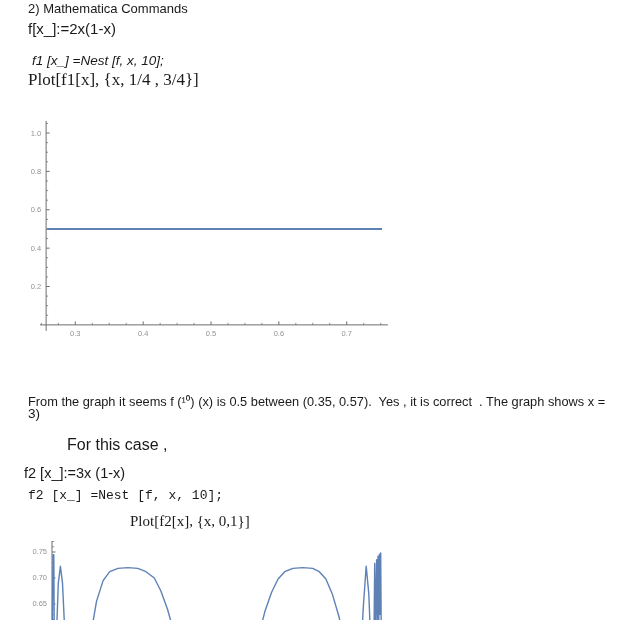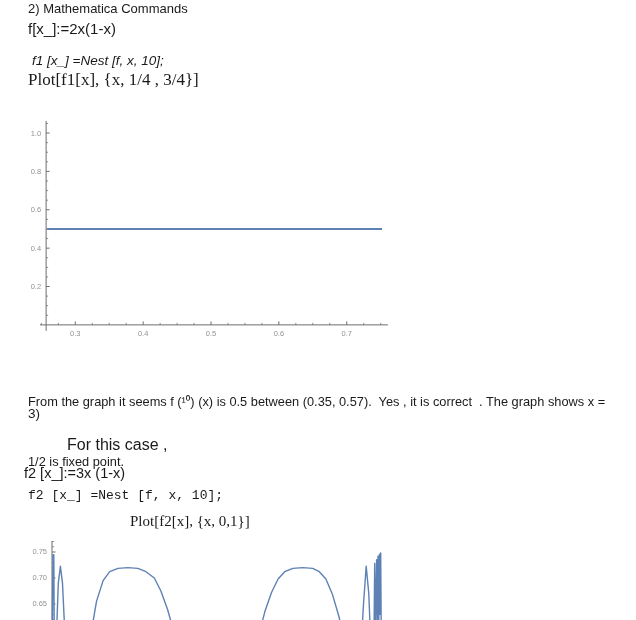--- a/index.html
+++ b/index.html
@@ -85,21 +85,20 @@
     <text x="17.12185333819775" y="97.2741935483871" text-anchor="end" fill="#929292" font-size="7.5px" font-family="&quot;Liberation Sans&quot;,sans-serif">0.6</text>
     <line x1="22.12185333819775" y1="56.40407470288625" x2="25.62185333819775" y2="56.40407470288625" stroke="#6e6e6e" stroke-width="1"></line>
     <text x="17.12185333819775" y="58.90407470288625" text-anchor="end" fill="#929292" font-size="7.5px" font-family="&quot;Liberation Sans&quot;,sans-serif">0.8</text>
     <line x1="22.12185333819775" y1="18.03395585738541" x2="25.62185333819775" y2="18.03395585738541" stroke="#6e6e6e" stroke-width="1"></line>
     <text x="17.12185333819775" y="20.53395585738541" text-anchor="end" fill="#929292" font-size="7.5px" font-family="&quot;Liberation Sans&quot;,sans-serif">1.0</text>
     <polyline points="23.1,114.0 358.0,114.0" fill="none" stroke="#5e81b5" stroke-width="2" stroke-linejoin="round"></polyline>
   </svg>
 
 <div class="abs para">
   <div>From the graph it seems f (¹⁰) (x) is 0.5 between (0.35, 0.57).  Yes , it is correct  . The graph shows x =</div>
-  <div>1/2 is fixed point.</div>
 </div>
 
 <div class="abs sec3">3)</div>
 <div class="abs case">For this case ,</div>
 
 <div class="abs code2-l1">f2 [x_]:=3x (1-x)</div>
 <div class="abs code2-l2">f2 [x_] =Nest [f, x, 10];</div>
 
 <div class="abs plot2cmd">Plot[f2[x], {x, 0,1}]</div>
 

